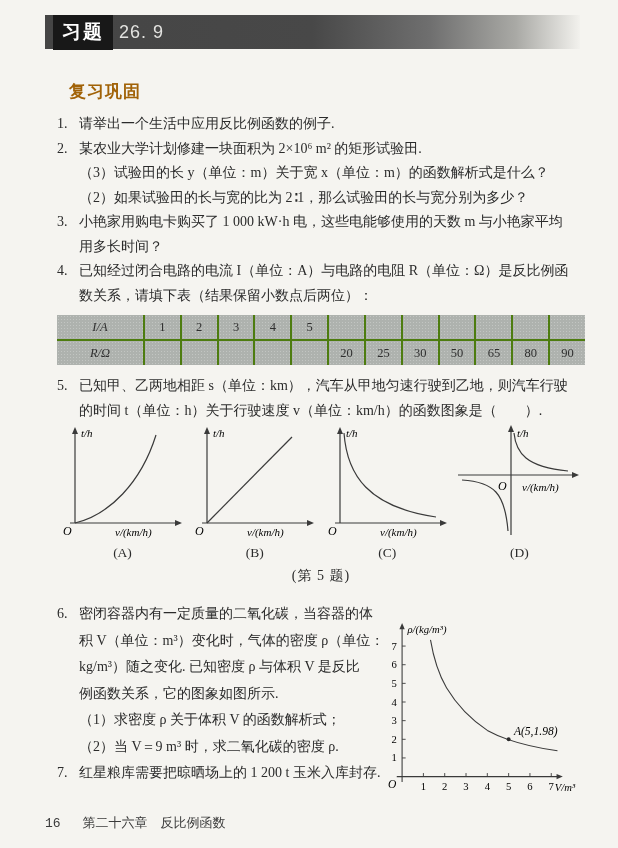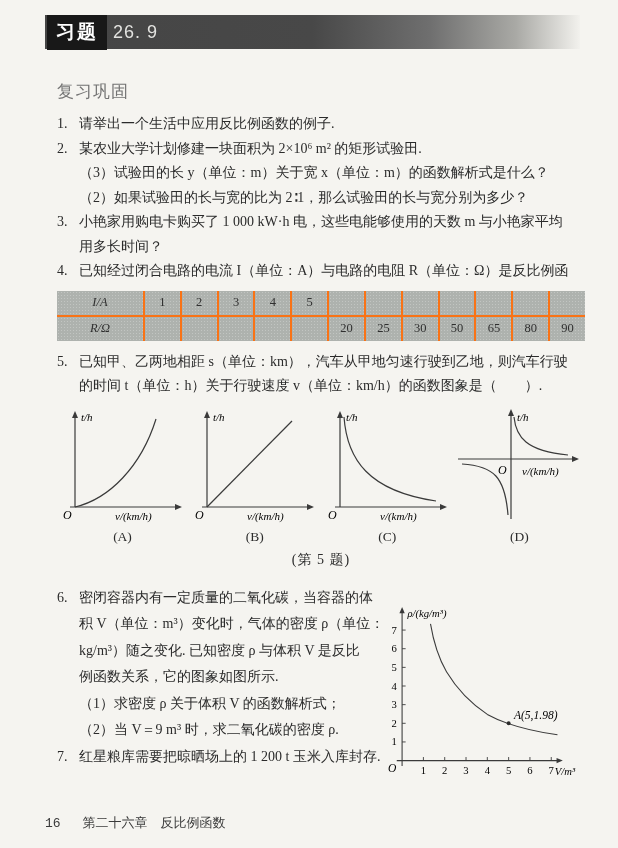--- a/index.html
+++ b/index.html
@@ -9,52 +9,52 @@
     font-family:"Liberation Serif", serif;
   }
   
   .banner{
     position:absolute;top:15px;left:45px;width:535px;height:34px;
     background:linear-gradient(to right,#454545 0%,#484848 50%,#6f6f6f 72%,#a9a9a5 88%,rgba(190,190,186,0.05) 100%);
     display:flex;align-items:center;
   }
   .banner-box{
     background:#181818;color:#ffffff;font-family:"Liberation Sans",sans-serif;
-    font-weight:bold;font-size:19px;padding:4px 9px 5px 9px;margin-left:2px;letter-spacing:2px;
+    font-weight:bold;font-size:19px;padding:4px 9px 5px 9px;margin-left:8px;letter-spacing:2px;
   }
   .banner-num{
     color:#e3e3e0;font-family:"Liberation Sans",sans-serif;font-size:18px;
     margin-left:6px;letter-spacing:1px;
   }
   
   .content{position:absolute;left:57px;top:80px;width:528px;}
   h2.sec{
-    font-family:"Liberation Sans",sans-serif;font-size:17px;font-weight:normal;
-    color:#737373;margin:0 0 9px 0;letter-spacing:1px;
+    font-family:"Liberation Sans",sans-serif;font-size:17px;font-weight:bold;
+    color:#a16207;margin:0 0 9px 12px;letter-spacing:1px;
   }
   .q{display:flex;font-size:14px;line-height:24.5px;}
   .qnum{flex:none;width:22px;}
   .qbody{flex:1;}
   .ln{white-space:nowrap;}
   
   .tbl{
     margin:7px 0 9px 0;width:100%;
     display:grid;grid-template-columns:86px repeat(12,1fr);
-    grid-auto-rows:24px;gap:2px;background:#f97316;
+    grid-auto-rows:24px;gap:2px;background:#4d7c0f;
   }
   .cell{
     background:#aeb2ae;
     background-image:radial-gradient(rgba(255,255,255,0.25) 12%, transparent 13%),radial-gradient(rgba(0,0,0,0.12) 12%, transparent 13%);
     background-size:3px 3px,4px 4px;
     display:flex;align-items:center;justify-content:center;
     font-size:12.5px;color:#2f2f2f;
   }
   .cell.head{font-style:italic;}
   
-  .fig5row{display:flex;justify-content:space-between;margin-top:8px;}
+  .fig5row{display:flex;justify-content:space-between;margin-top:0;}
   .panel{width:131px;text-align:center;}
   .panel-label{font-size:13.5px;margin-top:2px;}
   .figcap{font-size:14px;text-align:center;margin-top:6px;letter-spacing:1px;}
   svg text{font-family:"Liberation Serif",serif;}
   .svgvar{font-style:italic;}
   
   .applied{margin-top:16px;}
   .applied-flex{display:flex;}
   .apcol{width:322px;}
   .apcol .q{font-size:14px;line-height:26.5px;}
@@ -101,20 +101,21 @@
       <div class="qbody">
         <div class="ln">小艳家用购电卡购买了 1 000 kW·h 电，这些电能够使用的天数 m 与小艳家平均</div>
         <div class="ln">用多长时间？</div>
       </div>
     </div>
 
     <div class="q">
       <span class="qnum">4.</span>
       <div class="qbody">
         <div class="ln">已知经过闭合电路的电流 I（单位：A）与电路的电阻 R（单位：Ω）是反比例函</div>
+        <div class="ln">数关系，请填下表（结果保留小数点后两位）：</div>
       </div>
     </div>
 
     <div class="tbl">
       <div class="cell head">I/A</div>
       <div class="cell">1</div>
       <div class="cell">2</div>
       <div class="cell">3</div>
       <div class="cell">4</div>
       <div class="cell">5</div>

